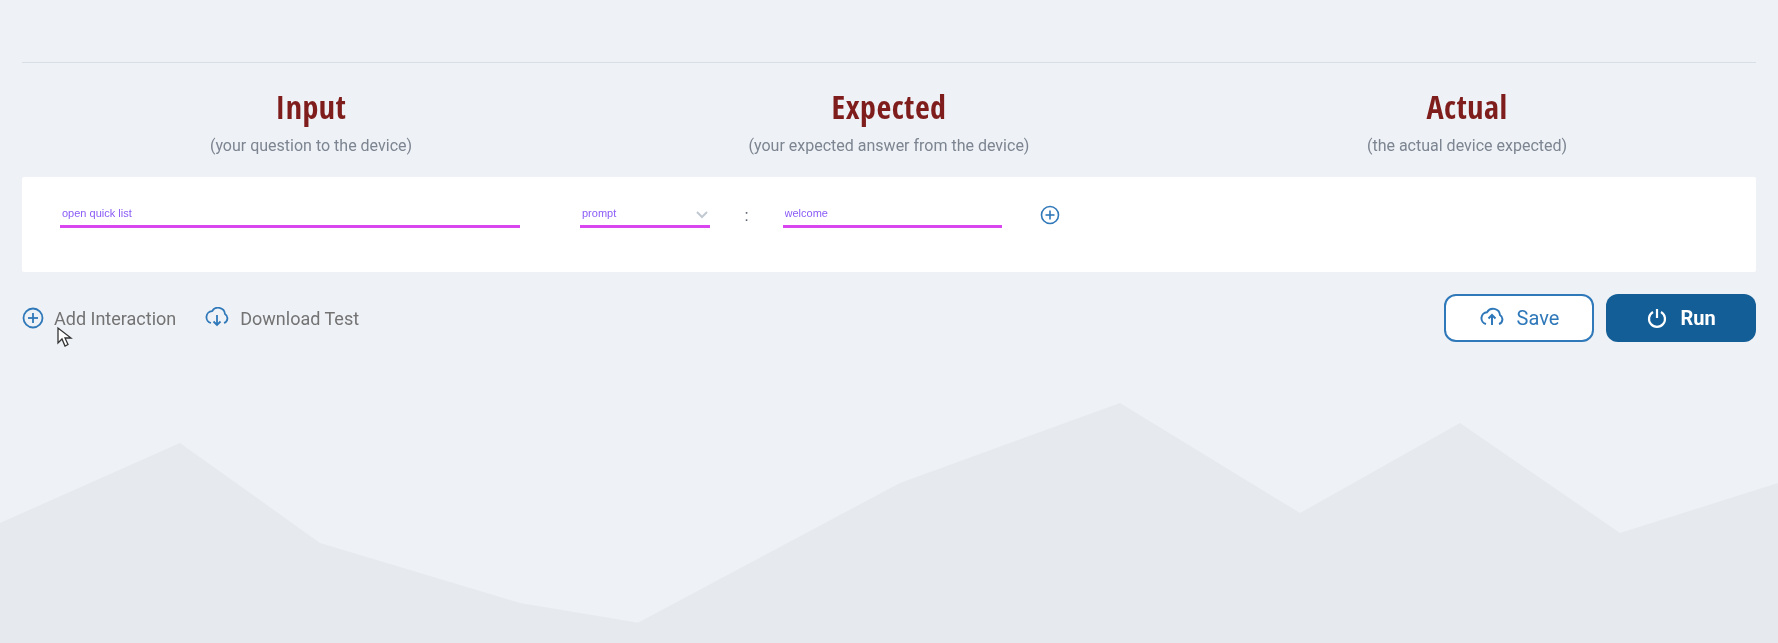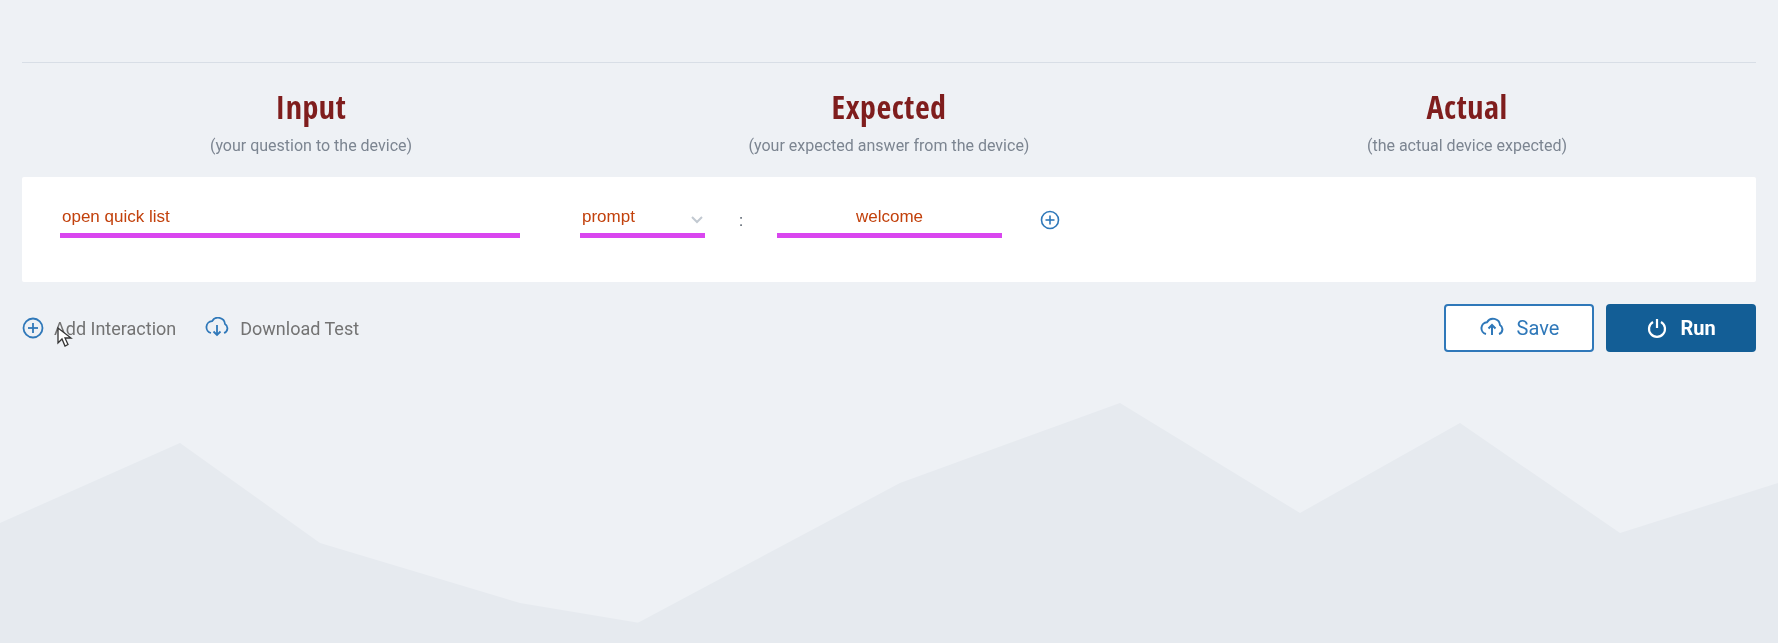--- a/index.html
+++ b/index.html
@@ -57,24 +57,24 @@
       padding: 24px 38px 44px 38px;
       display: flex;
       align-items: flex-start;
       gap: 0;
     }
     .card .col1 { width: 520px; }
     .card .col2 { width: 480px; display: flex; align-items: center; gap: 30px; }
     .card .col3 { flex: 1; }
     .field-input {
       border: none;
-      border-bottom: 5px solid #d946ef;
+      border-bottom: 3px solid #d946ef;
       background: transparent;
-      font-size: 17px;
-      color: #c2410c;
+      font-size: 11px;
+      color: #8b5cf6;
       padding: 6px 2px;
       outline: none;
       width: 100%;
     }
     .field-input::placeholder { color: #2f78b9; }
     .select-wrap {
       position: relative;
       width: 155px;
     }
     .select-wrap .field-input { padding-right: 22px; }
@@ -83,21 +83,21 @@
       right: 2px;
       top: 50%;
       transform: translateY(-50%);
       pointer-events: none;
     }
     .colon {
       color: #5b6570;
       font-size: 17px;
       padding: 0 4px;
     }
-    .field-welcome { width: 260px; text-align: center; }
+    .field-welcome { width: 260px; }
     .plus-circle {
       display: inline-flex;
       align-items: center;
       justify-content: center;
       margin-left: 8px;
       cursor: pointer;
     }
     .actions-row {
       display: flex;
       align-items: center;
@@ -114,21 +114,21 @@
     }
     .link-btn .ico { color: #2f78b9; }
     .spacer { flex: 1; }
     .btn {
       display: inline-flex;
       align-items: center;
       justify-content: center;
       gap: 12px;
       height: 48px;
       padding: 0 28px;
-      border-radius: 4px;
+      border-radius: 12px;
       font-size: 20px;
       cursor: pointer;
       border: 2px solid transparent;
       min-width: 150px;
     }
     .btn-save {
       background: #fff;
       border-color: #2f78b9;
       color: #2f78b9;
       margin-right: 12px;

